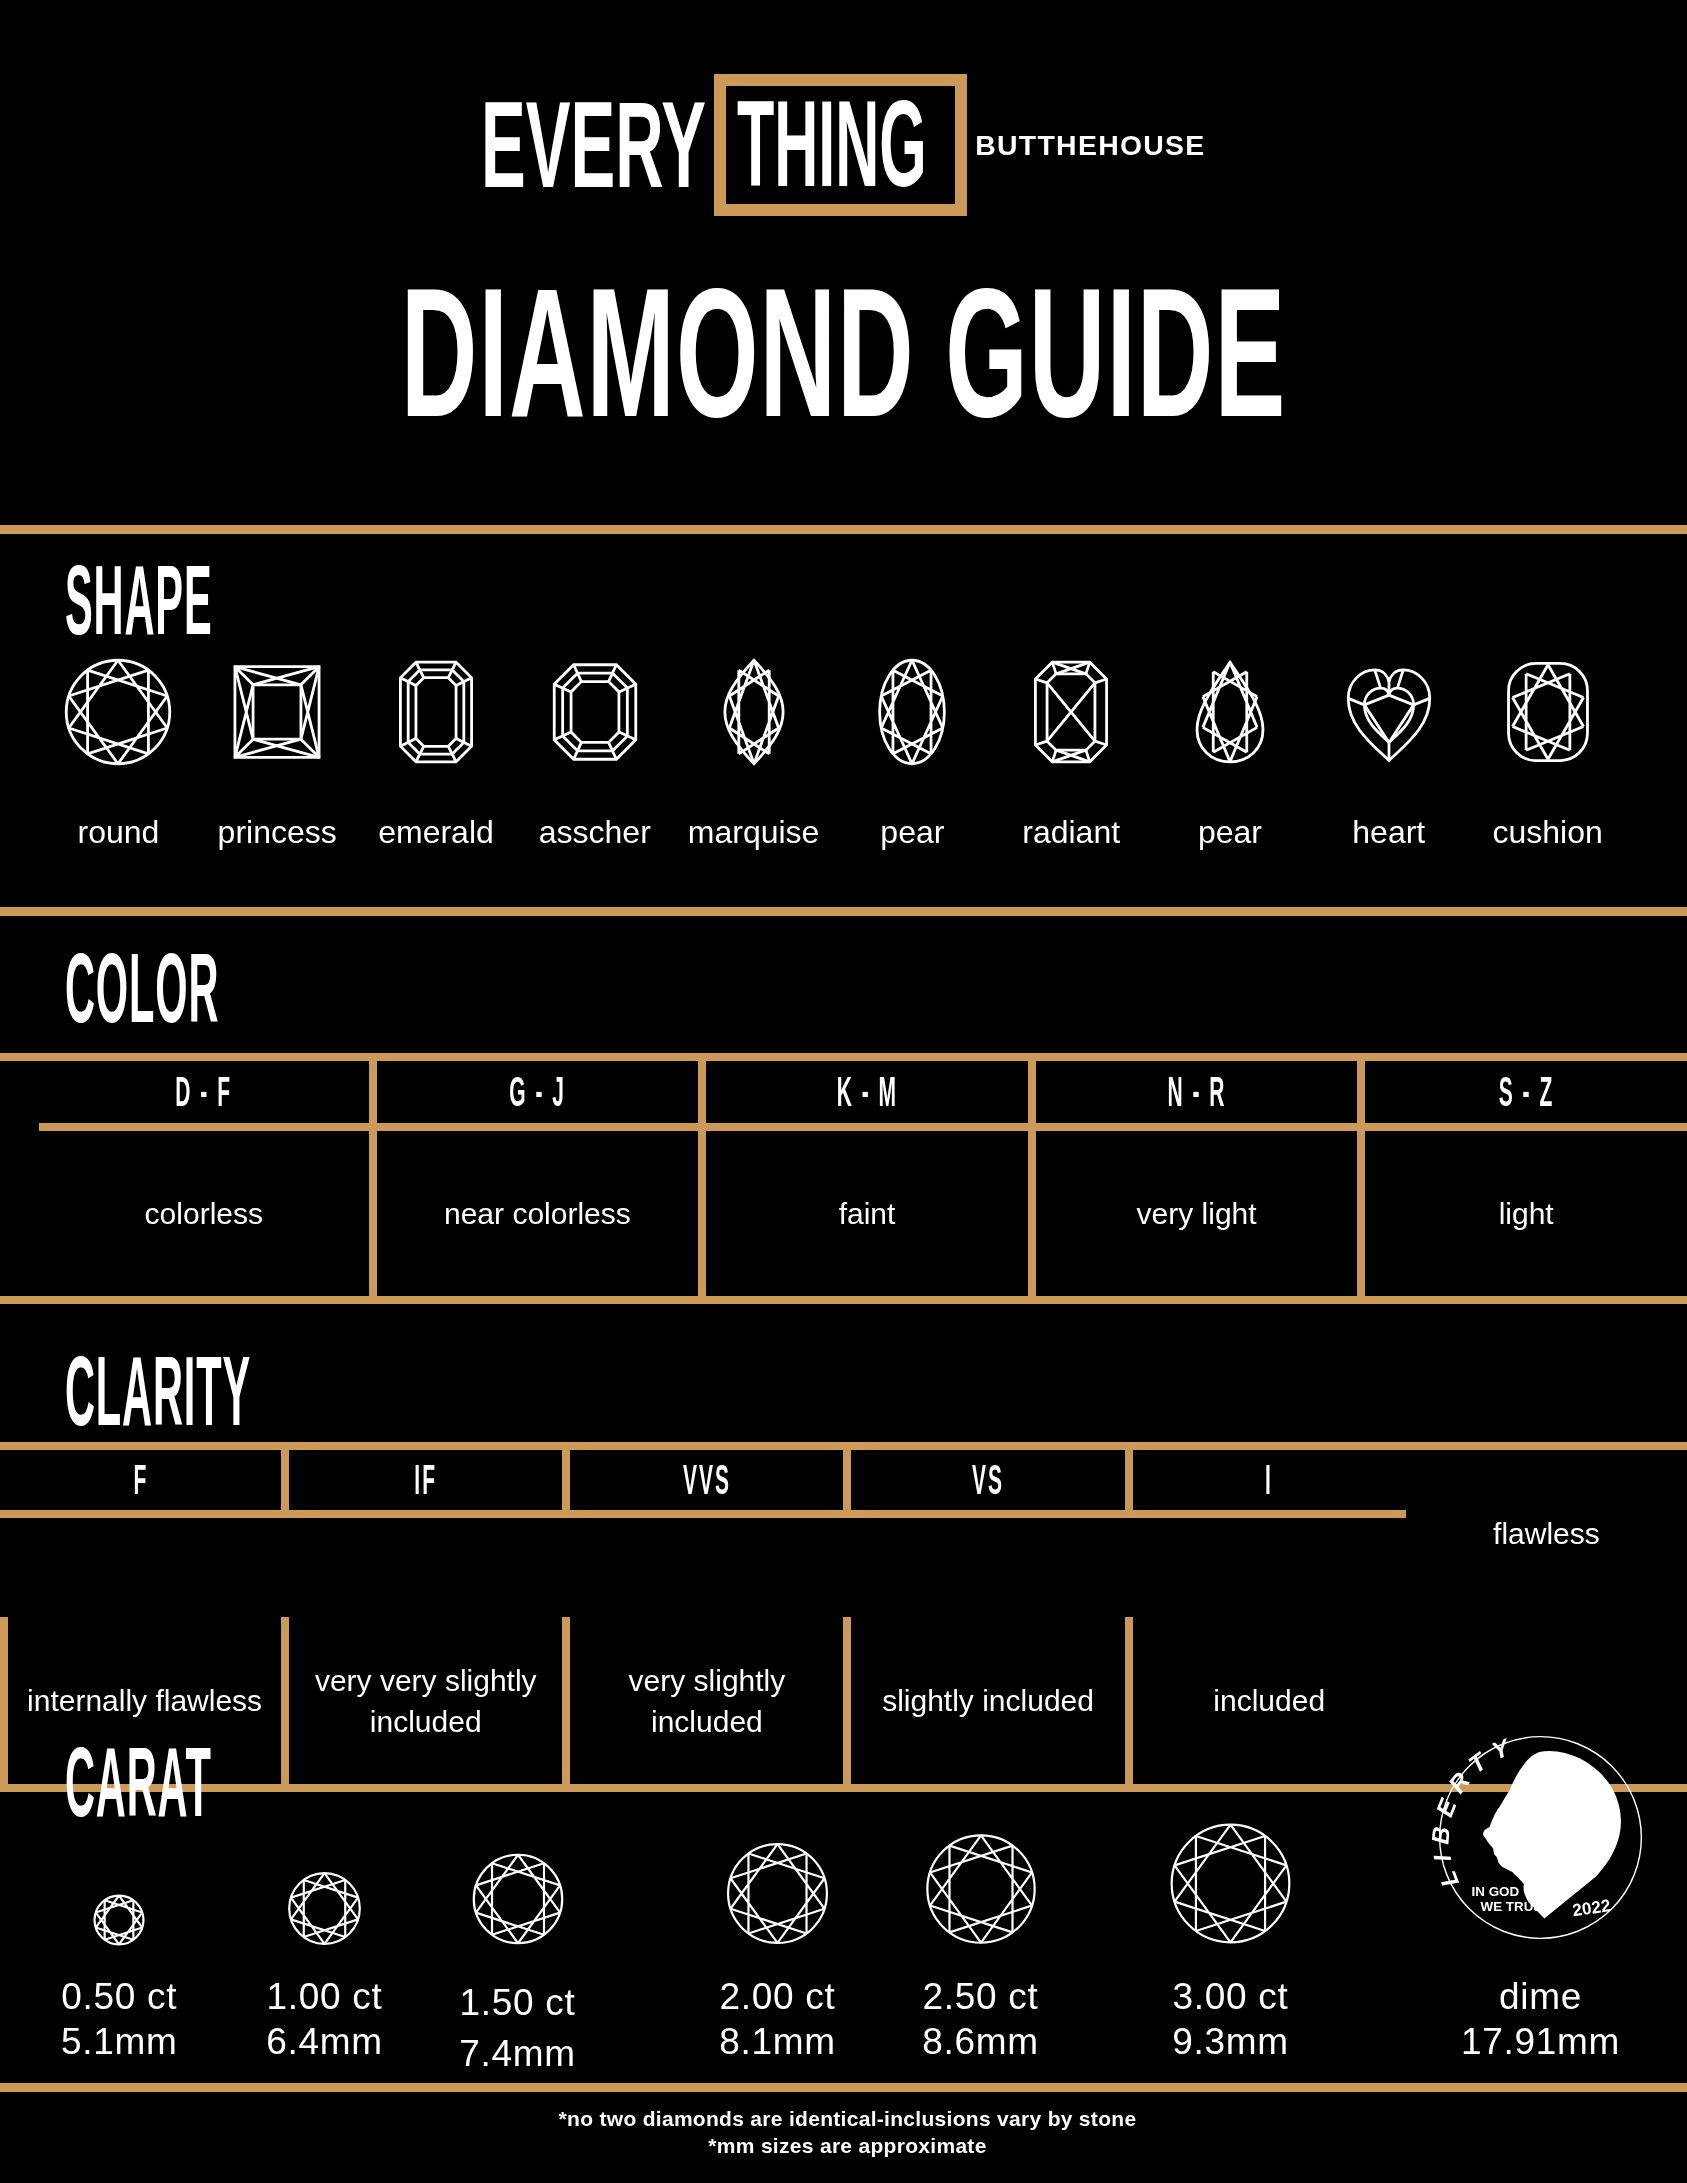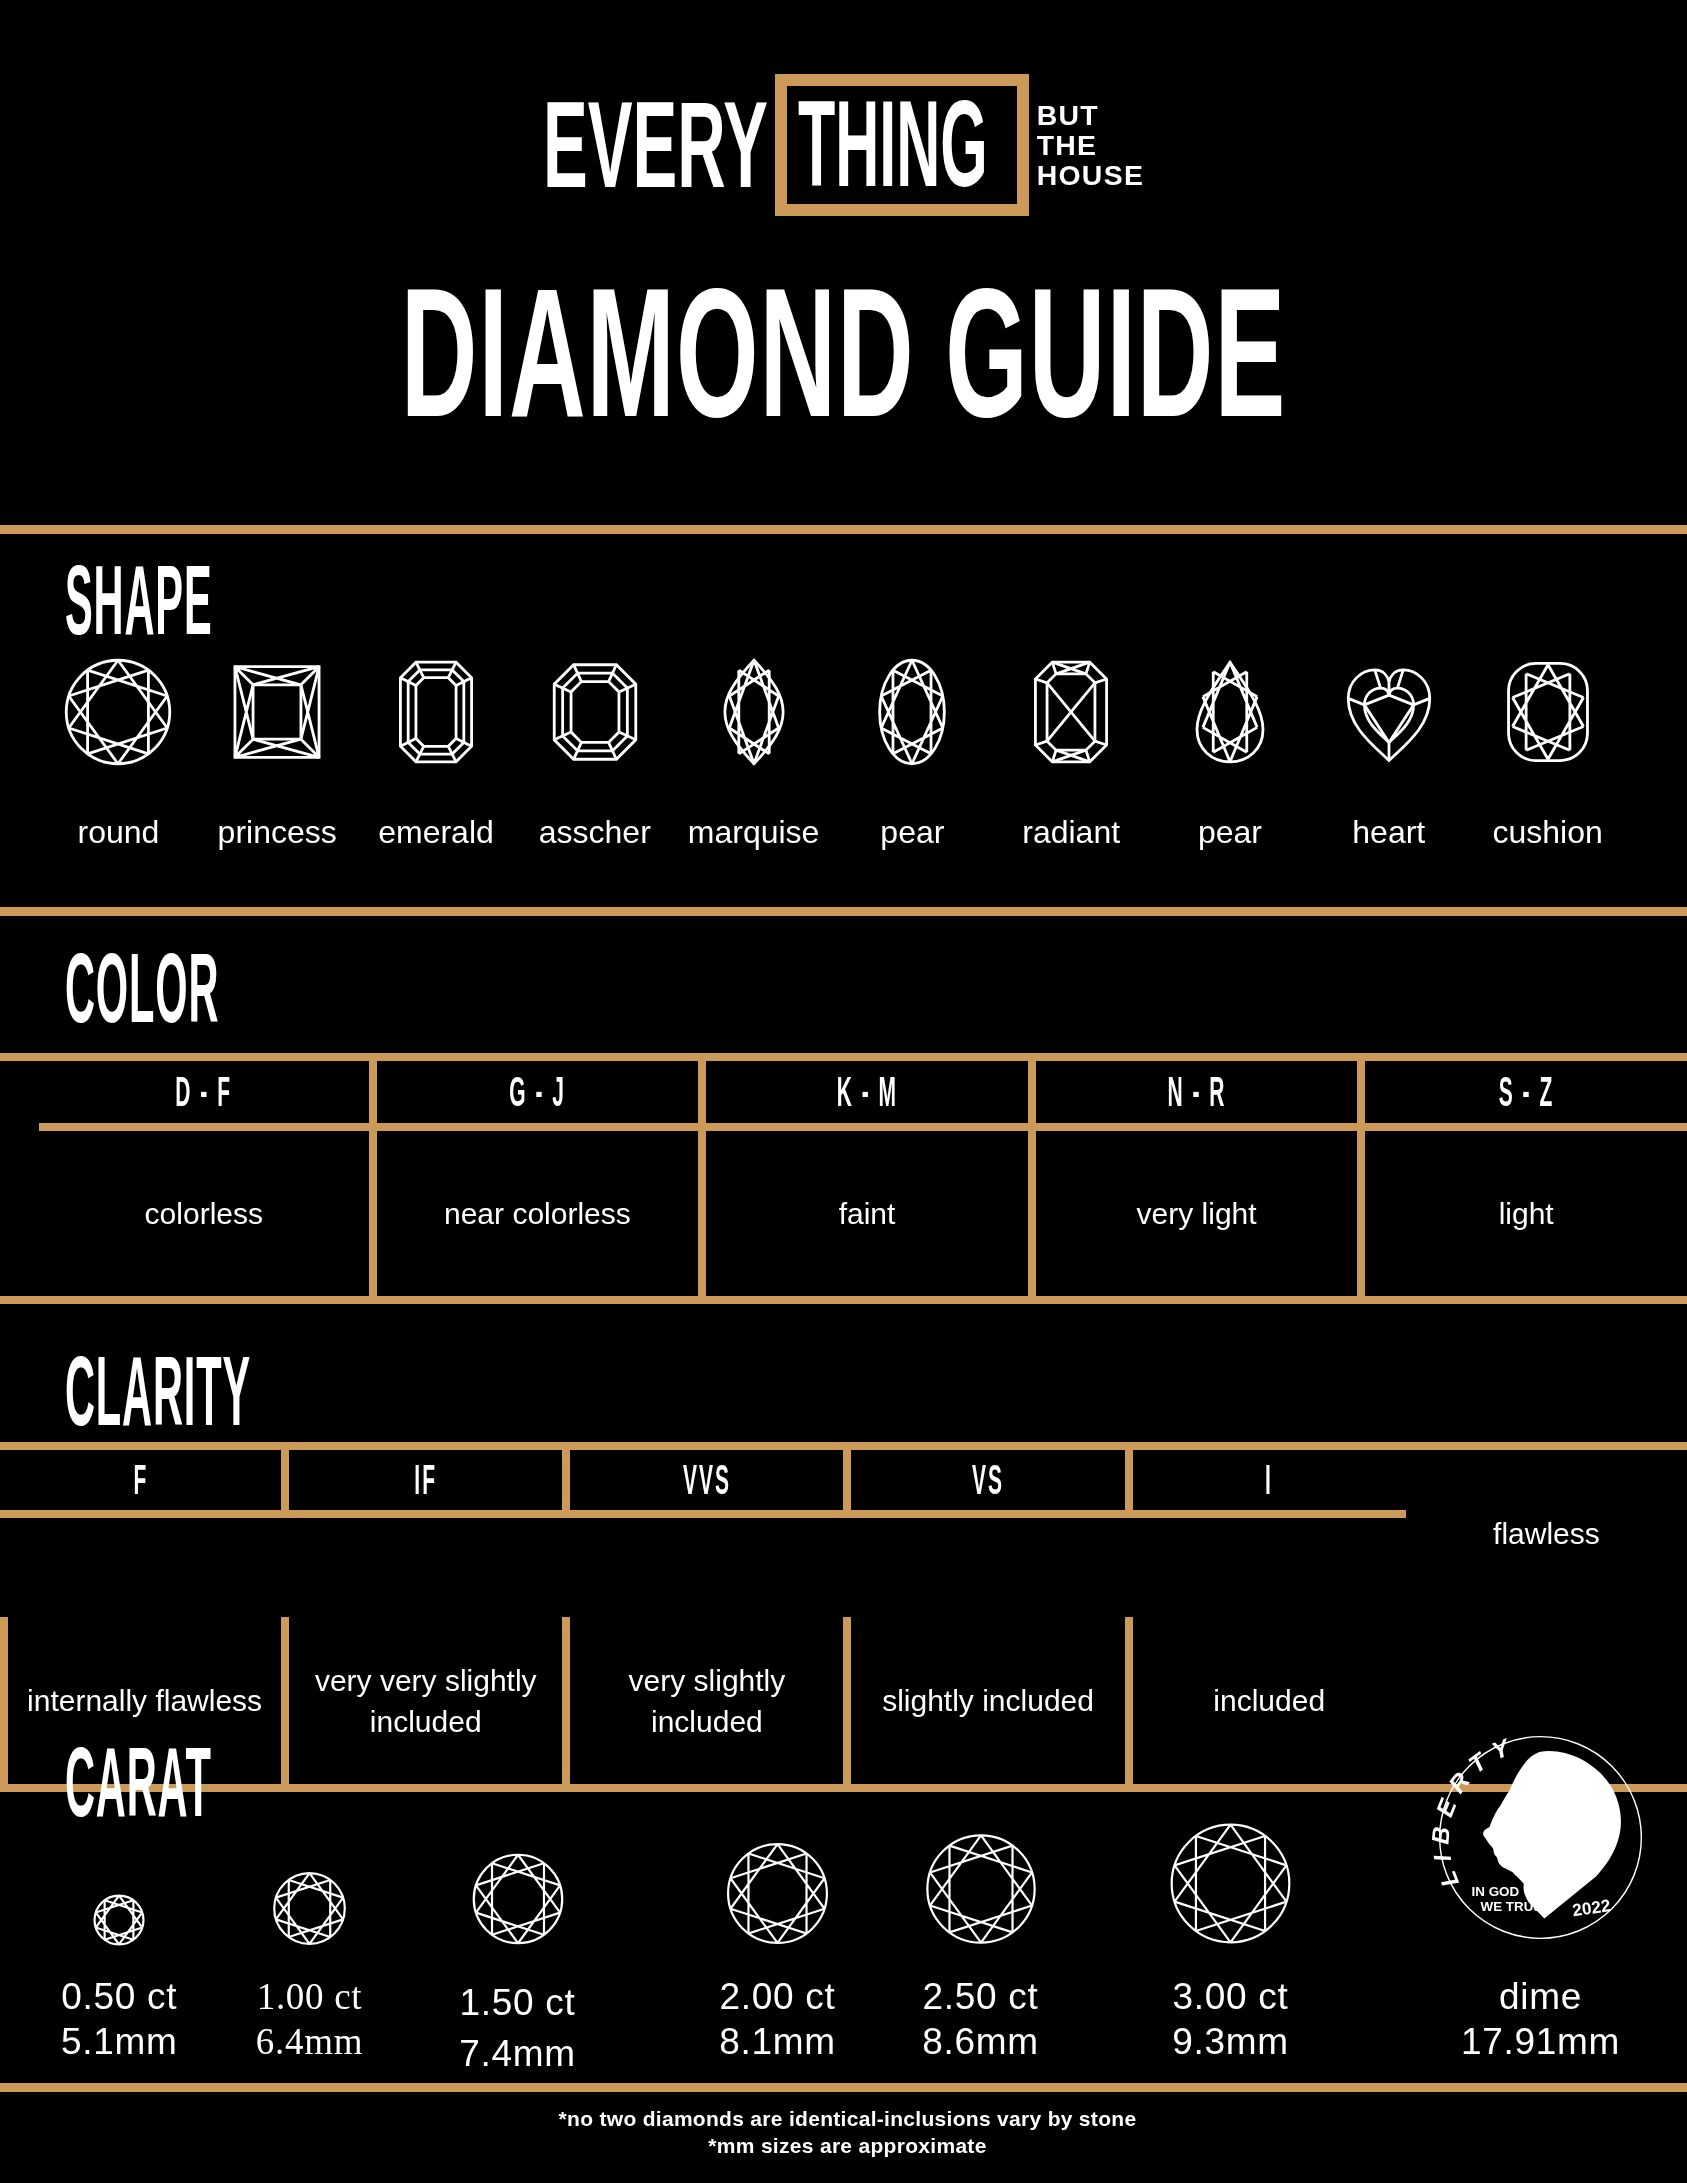--- a/index.html
+++ b/index.html
@@ -11,21 +11,21 @@
   
   .gold-line{position:absolute;left:0;width:1687px;height:8.6px;background:var(--gold);}
   .cond{display:inline-block;font-weight:bold;white-space:nowrap;}
   
   .logo{position:absolute;top:74px;left:0;width:1687px;display:flex;justify-content:center;align-items:center;}
   .logo-every-wrap{width:230px;}
   .logo-every{font-size:122px;line-height:122px;transform:scaleX(0.55);transform-origin:left center;}
   .logo-box{border:12px solid var(--gold);padding:9.3px 10.6px;margin-left:2.6px;display:flex;align-items:center;}
   .logo-thing-wrap{width:208px;}
   .logo-thing{font-size:122px;line-height:99px;transform:scaleX(0.50);transform-origin:left center;}
-  .logo-tag{margin-left:8px;display:flex;flex-direction:column;font-weight:bold;font-size:28.4px;line-height:30px;letter-spacing:1.3px;}
+  .logo-tag{margin-left:8px;display:flex;flex-direction:row;font-weight:bold;font-size:28.4px;line-height:30px;letter-spacing:1.3px;}
   
   .title{position:absolute;top:283px;left:0;width:1687px;text-align:center;font-weight:bold;font-size:136px;line-height:140px;white-space:nowrap;}
   .title > span{display:inline-block;transform:scale(0.78,1.35);letter-spacing:1.3px;}
   
   .sec-heading{position:absolute;left:65px;font-size:99px;line-height:99px;font-weight:bold;white-space:nowrap;}
   .sec-heading > span{display:inline-block;transform:scaleX(0.42);transform-origin:left center;letter-spacing:2px;}
   
   .shape-row{position:absolute;top:652px;left:39px;width:1588px;display:flex;}
   .shape-item{width:159px;display:flex;flex-direction:column;align-items:center;}
   .shape-icon-box{height:119px;display:flex;align-items:center;justify-content:center;}
@@ -310,21 +310,21 @@
 <div class="carat-row">
     <div class="carat-item" style="left: -13.2px;">
       <div class="carat-icon-box">
         <svg class="carat-svg" width="52" height="52" viewBox="0 0 170 170">
           <use href="#sym-round"></use>
         </svg>
       </div>
       <div class="carat-ct">0.50 ct</div>
       <div class="carat-mm">5.1mm</div>
     </div>
-    <div class="carat-item" style="left: 177px; font-family: Liberation Serif, serif;">
+    <div class="carat-item" style="left: 192px;">
       <div class="carat-icon-box">
         <svg class="carat-svg" width="75" height="75" viewBox="0 0 170 170">
           <use href="#sym-round"></use>
         </svg>
       </div>
       <div class="carat-ct">1.00 ct</div>
       <div class="carat-mm">6.4mm</div>
     </div>
     <div class="carat-item" style="left: 385px; gap: 6px;">
       <div class="carat-icon-box">

